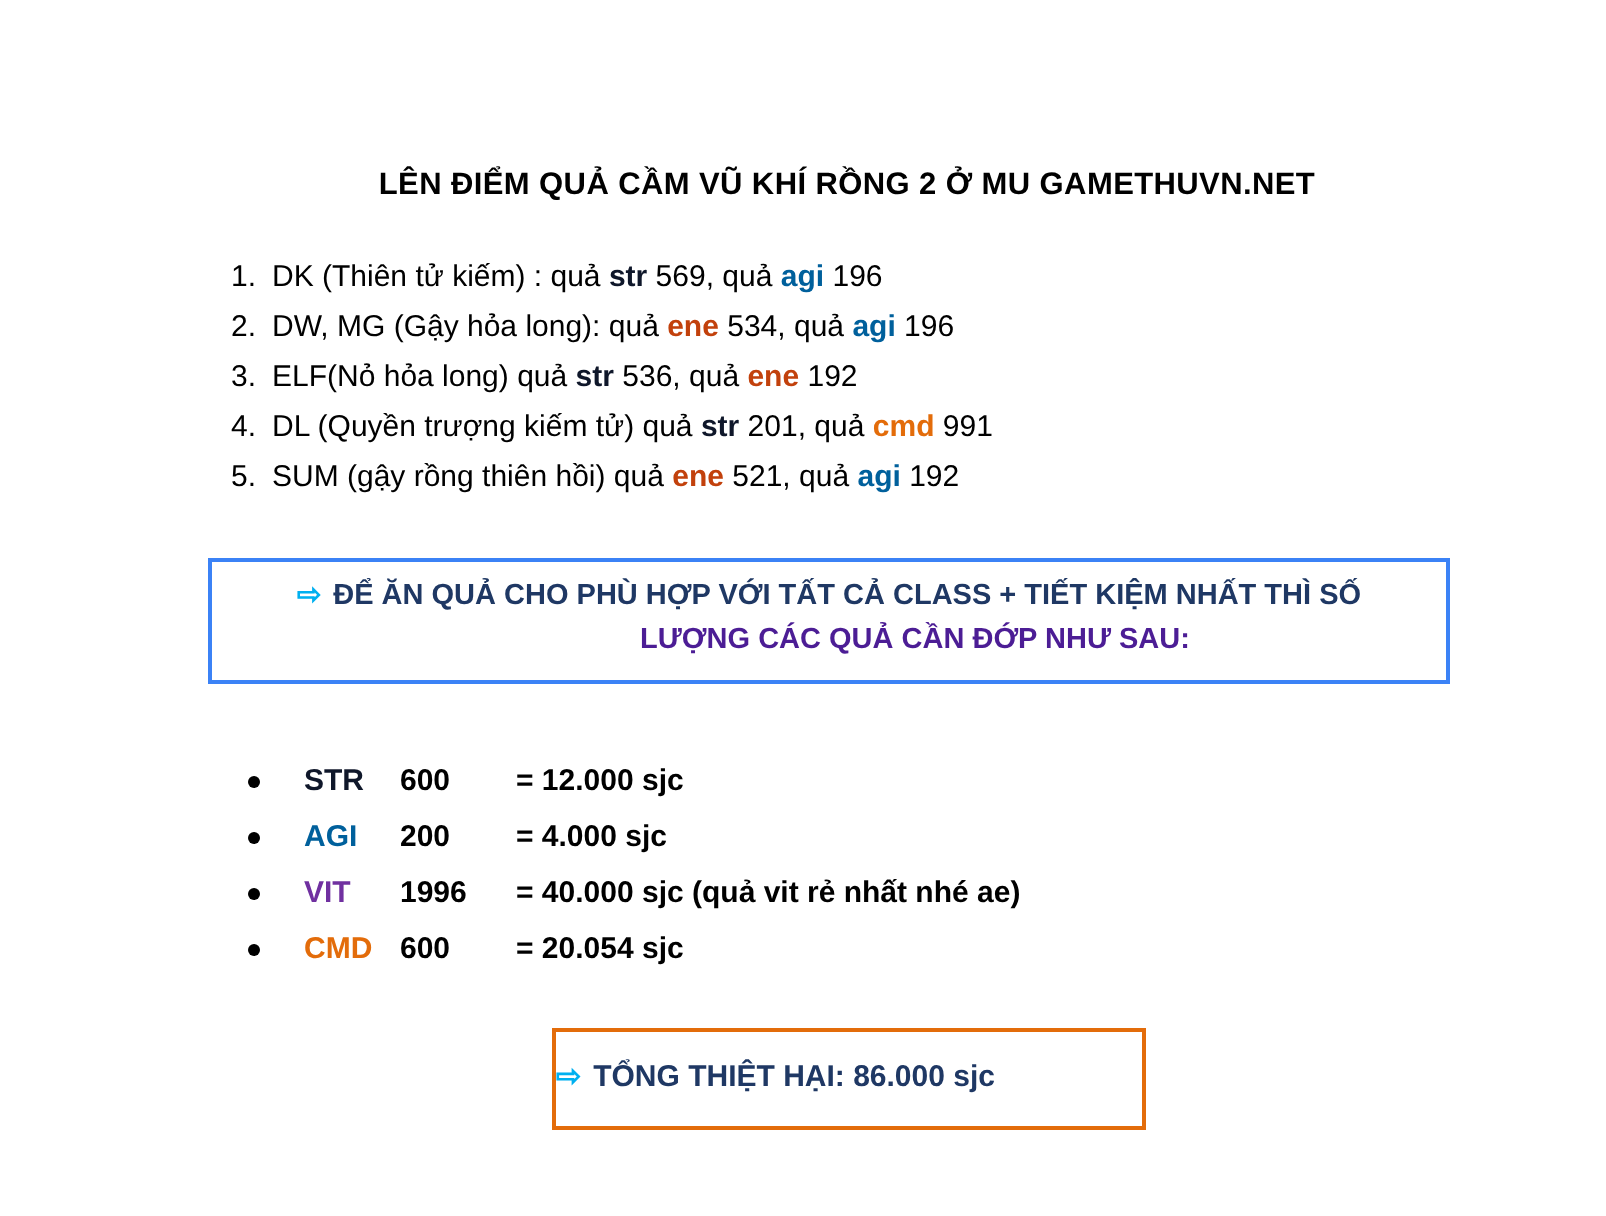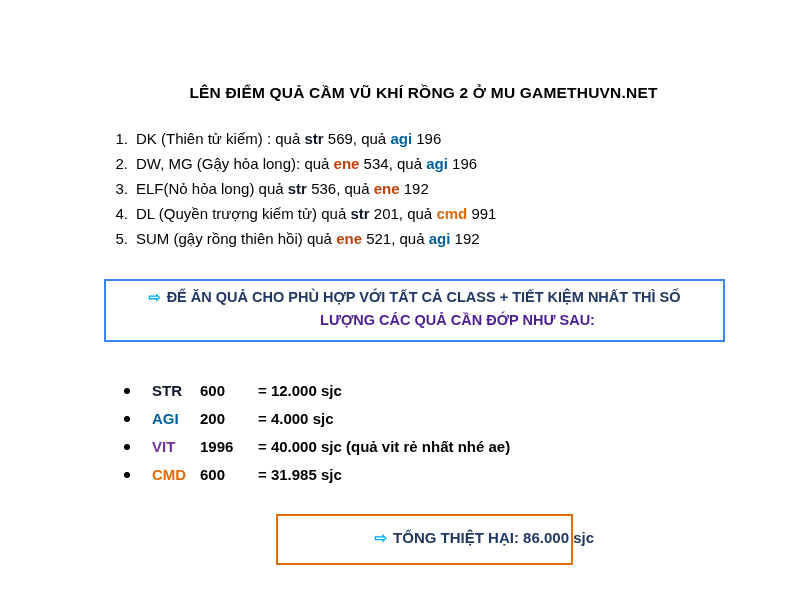--- a/index.html
+++ b/index.html
@@ -153,26 +153,25 @@
     height: 51px;
     border: 2px solid #e36c0a;
     box-sizing: border-box;
     background: #ffffff;
   }
   .total-box .total-text {
     position: absolute;
     left: 0;
     top: 13px;
     width: 100%;
-    text-align: right;
+    text-align: left;
     font-size: 15px;
     font-weight: bold;
     color: #1f3864;
     white-space: nowrap;
-    padding-left: 23px;
   }
 </style>
 </head>
 <body>
 
 <div class="page">
 
   <div class="title">LÊN ĐIỂM QUẢ CẦM VŨ KHÍ RỒNG 2 Ở MU GAMETHUVN.NET</div>
 
   <ul class="num-list">
@@ -202,21 +201,21 @@
     <li>
       <span class="dot"></span><span class="stat str">STR</span><span class="qty">600</span><span class="eq">= 12.000 sjc</span><span class="note"></span>
     </li>
     <li>
       <span class="dot"></span><span class="stat agi">AGI</span><span class="qty">200</span><span class="eq">= 4.000 sjc</span><span class="note"></span>
     </li>
     <li>
       <span class="dot"></span><span class="stat vit">VIT</span><span class="qty">1996</span><span class="eq">= 40.000 sjc</span><span class="note">  (quả vit rẻ nhất nhé ae)</span>
     </li>
     <li>
-      <span class="dot"></span><span class="stat cmd">CMD</span><span class="qty">600</span><span class="eq">= 31.985 sjc</span><span class="note"></span>
+      <span class="dot"></span><span class="stat cmd">CMD</span><span class="qty">600</span><span class="eq">= 20.054 sjc</span><span class="note"></span>
     </li>
   </ul>
 
   <div class="total-box">
     <div class="total-text"><span class="arrow">⇨</span><span>TỔNG THIỆT HẠI: 86.000 sjc</span></div>
   </div>
 
 </div>
 
 </body></html>

